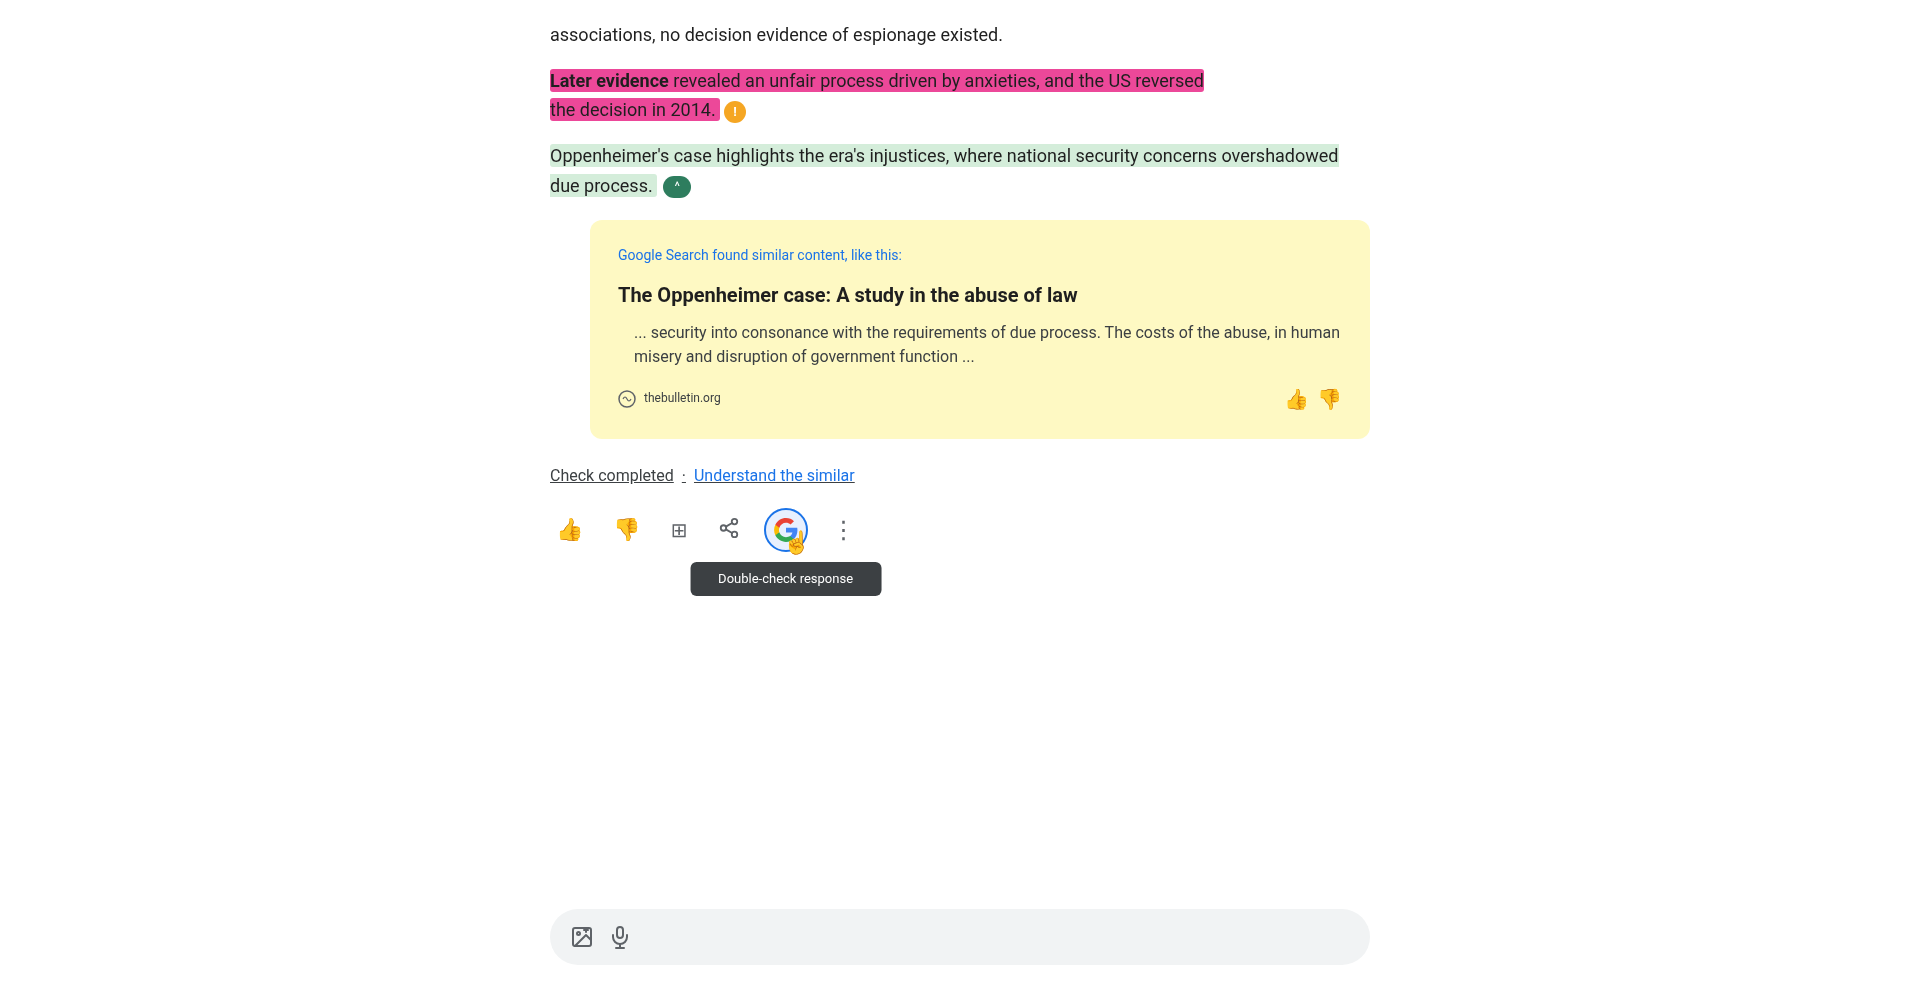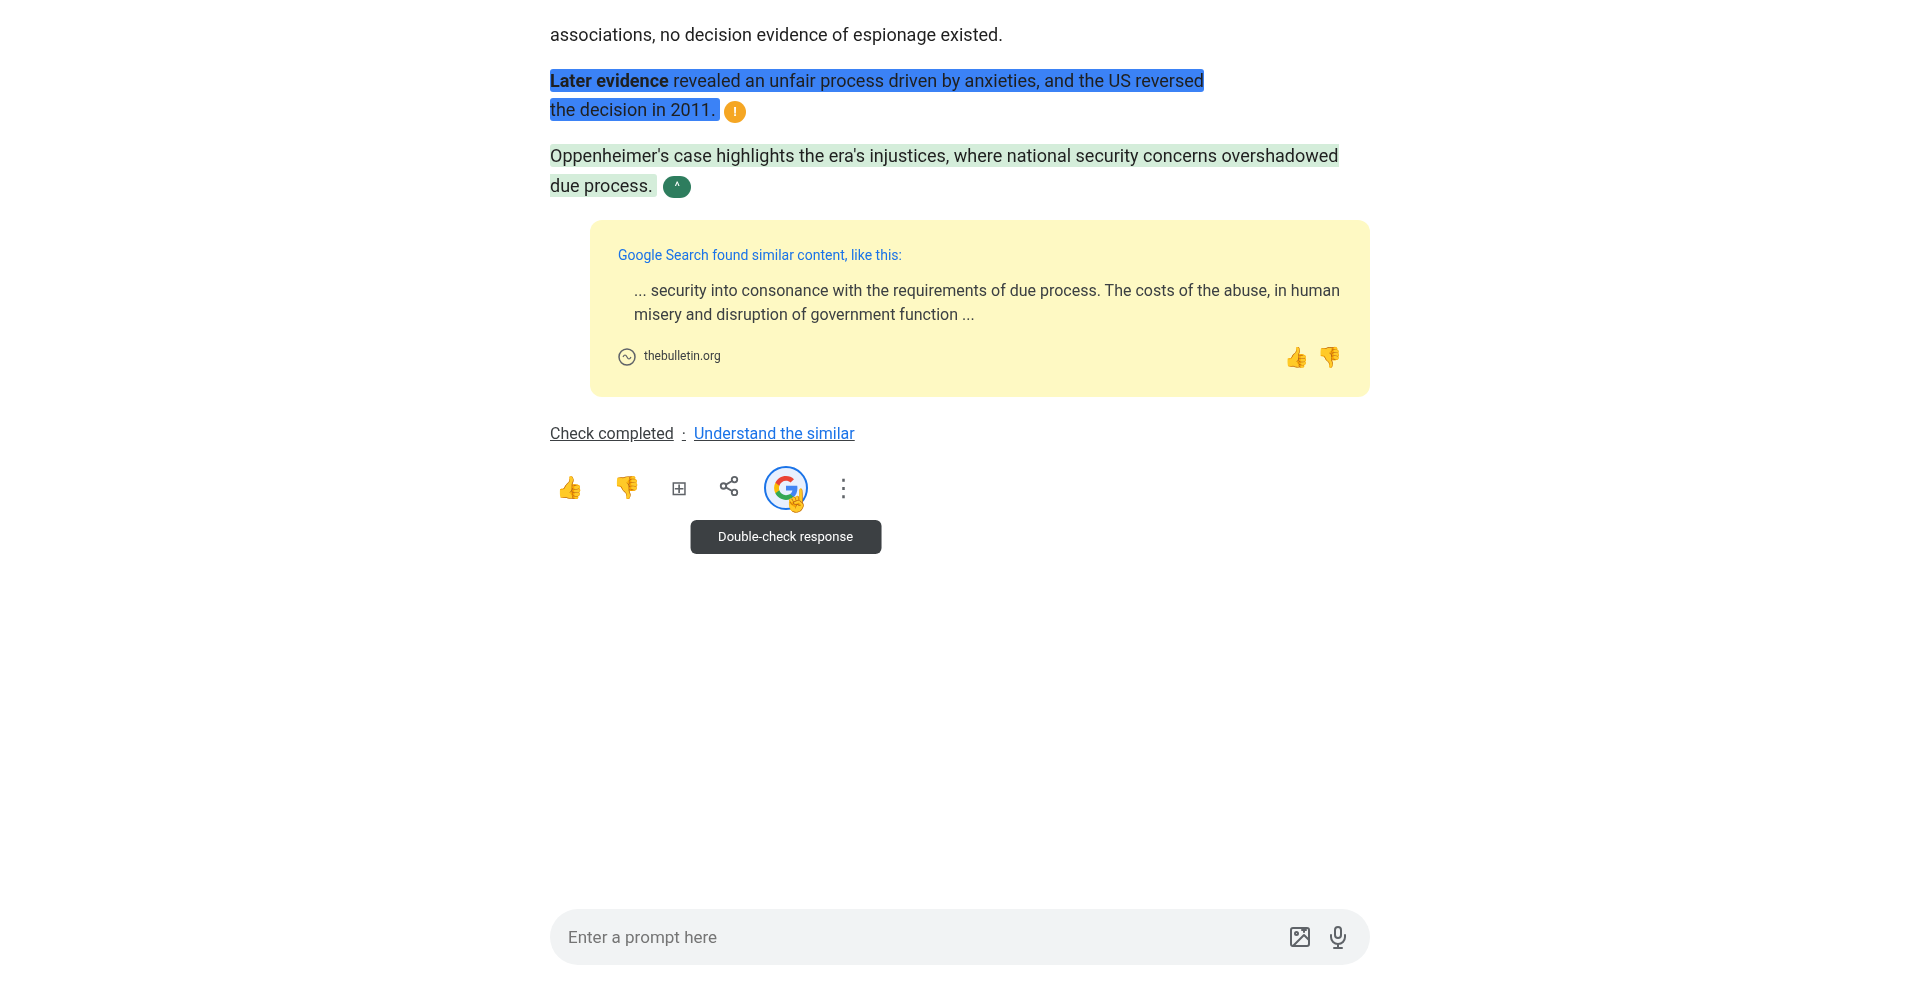--- a/index.html
+++ b/index.html
@@ -20,21 +20,21 @@
       margin: 0 auto;
       padding: 20px 0 0 0;
     }
     .text-block {
       font-size: 18px;
       color: #1f1f1f;
       line-height: 1.65;
       margin-bottom: 16px;
     }
     .highlight-orange {
-      background-color: #3b82f6;
+      background-color: #ec4899;
       border-radius: 3px;
       padding: 1px 0;
     }
     .highlight-green {
       background-color: #d4edda;
       border-radius: 3px;
       padding: 1px 0;
     }
     .warning-badge {
       display: inline-flex;
@@ -246,38 +246,39 @@
   <div class="text-block">
     <span>associations, no decision evidence of espionage existed.</span>
   </div>
 
   <div class="text-block">
     <span class="highlight-orange">
       <strong>Later evidence</strong><span> revealed an unfair process driven by anxieties, and the US reversed</span>
     </span>
     <br>
     <span class="highlight-orange">
-      <span>the decision in 2011.</span>
+      <span>the decision in 2014.</span>
     </span>
     <span class="warning-badge">
       <span>!</span>
     </span>
   </div>
 
   <div class="text-block">
     <span class="highlight-green">
       <span>Oppenheimer's case highlights the era's injustices, where national security concerns overshadowed due process.</span>
     </span>
     <span class="collapse-badge">
       <span>^</span>
     </span>
   </div>
 
   <div class="search-card">
     <div class="search-found-label">Google Search found similar content, like this:</div>
+    <div class="search-title">The Oppenheimer case: A study in the abuse of law</div>
     <div class="search-snippet">... security into consonance with the requirements of due process. The costs of the abuse, in human misery and disruption of government function ...</div>
     <div class="search-source">
       <div class="source-left">
 
         <svg class="source-icon" viewBox="0 0 18 18" fill="none" xmlns="http://www.w3.org/2000/svg">
           <circle cx="9" cy="9" r="8" stroke="#5f6368" stroke-width="1.5"></circle>
           <path d="M5 9 Q7 5 9 9 Q11 13 13 9" stroke="#5f6368" stroke-width="1.2" fill="none"></path>
         </svg>
         <span>thebulletin.org</span>
       </div>
@@ -331,21 +332,20 @@
 
     <button class="more-btn" title="More options">
       <span>⋮</span>
     </button>
   </div>
 
 </div>
 
 <div class="input-bar">
   <div class="input-inner">
-    <input class="prompt-input" type="text" placeholder="Enter a prompt here" style="">
     <button class="input-icon-btn" title="Add image">
       <svg width="24" height="24" viewBox="0 0 24 24" fill="none" stroke="#5f6368" stroke-width="2" stroke-linecap="round" stroke-linejoin="round">
         <rect x="3" y="3" width="18" height="18" rx="2"></rect>
           <circle cx="8.5" cy="8.5" r="1.5"></circle>
         <polyline points="21 15 16 10 5 21"></polyline>
           <line x1="16" y1="3" x2="16" y2="7"></line>
           <line x1="14" y1="5" x2="18" y2="5"></line>
       </svg>
     </button>
     <button class="input-icon-btn" title="Voice input">

